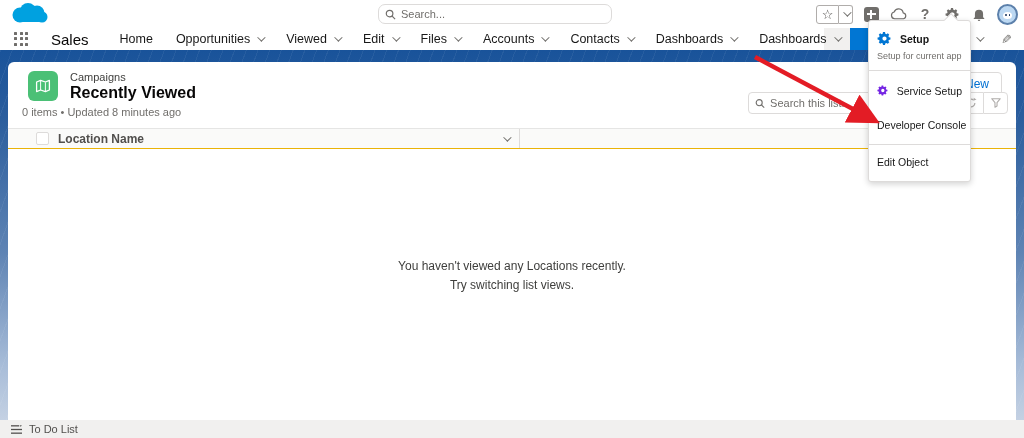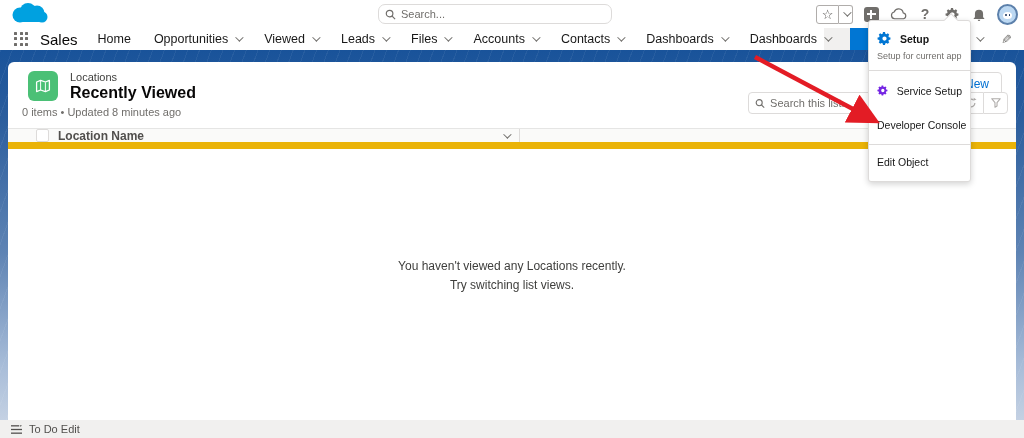--- a/index.html
+++ b/index.html
@@ -28,21 +28,21 @@
   .plus-box::after { top:3px; bottom:3px; left:6.5px; width:2px; }
   .help-glyph { font-size:14px; font-weight:bold; color:#706e6b; }
   .avatar { width:21px; height:21px; border-radius:50%; background:#bcd8f2; border:2px solid #5c80ab;
     overflow:hidden; position:relative; }
   .avatar .astro-face { position:absolute; left:4px; top:6px; width:9px; height:7px; background:#fff; border-radius:50%; }
   .avatar .astro-face::before, .avatar .astro-face::after { content:""; position:absolute; top:2px; width:1.5px; height:2.5px; background:#16325c; border-radius:1px; }
   .avatar .astro-face::before { left:2px; } .avatar .astro-face::after { right:2px; }
 
   
   .nav-bar { position:absolute; top:28px; left:0; width:824px; height:22px; background:#fff;
-    display:flex; align-items:center; padding-left:14px; z-index:10; }
+    display:flex; align-items:center; padding-left:14px; z-index:10;gap:11px; }
   .waffle { width:15px; height:15px; display:grid; grid-template-columns:repeat(3,3px);
     grid-template-rows:repeat(3,3px); gap:2.5px; margin-right:12px; }
   .waffle i { background:#706e6b; border-radius:0.5px; }
   .app-name { font-size:15px; color:#080707; margin-right:20px; }
   .nav-tabs { display:flex; align-items:center; gap:23px; }
   .nav-tab { display:flex; align-items:center; gap:7px; font-size:12.5px; color:#181818; white-space:nowrap; }
   .chev { width:6px; height:6px; border-right:1.2px solid #706e6b; border-bottom:1.2px solid #706e6b;
     transform:rotate(45deg) translateY(-2px); display:inline-block; }
   .selected-tab { position:absolute; left:850px; top:28px; width:120px; height:22px; background:#0176d3; z-index:11; }
   .nav-right { position:absolute; right:0; top:28px; height:22px; width:54px; background:#fff; z-index:12;
@@ -73,21 +73,21 @@
   .list-search input { border:none; outline:none; width:100%; font-size:11px; color:#3e3e3c;
     font-family:"Liberation Sans", sans-serif; }
   .list-search input::placeholder { color:#706e6b; }
   .btn-group { position:absolute; right:8px; top:30px; display:flex; }
   .lbtn { width:25px; height:22px; border:1px solid #dddbda; background:#fff; display:flex;
     align-items:center; justify-content:center; color:#b0adab; }
   .lbtn:first-child { border-radius:4px 0 0 4px; border-right:none; }
   .lbtn:last-child { border-radius:0 4px 4px 0; }
 
   .table-header { display:flex; height:21px; margin-top:8px; background:#fafaf9;
-    border-top:1px solid #e5e5e4; border-bottom:7px solid #eab308; align-items:center;
+    border-top:1px solid #e5e5e4; border-bottom:1px solid #eab308; align-items:center;
     font-size:12px; font-weight:bold; color:#514f4d; }
   .th-check { width:44px; display:flex; align-items:center; padding-left:28px; align-self:stretch; }
   .checkbox { width:13px; height:13px; border:1px solid #dddbda; border-radius:2px; background:#fff; }
   .th-cell { display:flex; align-items:center; align-self:stretch; padding-left:6px;
     border-right:1px solid #dddbda; }
   .th-cell .sortchev { margin-left:auto; margin-right:10px; }
   .th-name { width:468px; } .th-type { width:468px; } .th-stub { width:28px; border-right:none; }
 
   .rows-empty { padding-top:108px; text-align:center; font-size:12px; color:#3e3e3c; line-height:19px; }
 
@@ -185,21 +185,21 @@
       </span>
     <span class="nav-tab">
         <span>Opportunities</span>
         <span class="chev"></span>
       </span>
     <span class="nav-tab">
         <span>Viewed</span>
         <span class="chev"></span>
       </span>
     <span class="nav-tab">
-        <span>Leads</span>
+        <span>Edit</span>
         <span class="chev"></span>
       </span>
     <span class="nav-tab">
         <span>Files</span>
         <span class="chev"></span>
       </span>
     <span class="nav-tab">
         <span>Accounts</span>
         <span class="chev"></span>
       </span>
@@ -238,21 +238,21 @@
   <div class="card">
     <div class="list-header">
       <div class="obj-icon">
         <svg width="16" height="16" viewBox="0 0 20 20">
           <path d="M2 5l5-2 6 2 5-2v12l-5 2-6-2-5 2z" fill="none" stroke="#fff" stroke-width="1.6" stroke-linejoin="round"></path>
           <line x1="7" y1="3.5" x2="7" y2="15" stroke="#fff" stroke-width="1.2"></line>
           <line x1="13" y1="5.5" x2="13" y2="17" stroke="#fff" stroke-width="1.2"></line>
         </svg>
       </div>
       <div class="titles">
-        <div class="obj-label">Locations</div>
+        <div class="obj-label">Campaigns</div>
         <div class="view-name">Recently Viewed</div>
       </div>
       <div class="meta">0 items • Updated 8 minutes ago</div>
       <div class="new-btn">New</div>
       <div class="list-search">
         <svg width="11" height="11" viewBox="0 0 12 12">
           <circle cx="5" cy="5" r="3.6" fill="none" stroke="#706e6b" stroke-width="1.3"></circle>
           <line x1="7.8" y1="7.8" x2="11" y2="11" stroke="#706e6b" stroke-width="1.3"></line>
         </svg>
         <input type="text" placeholder="Search this list..." style="">
@@ -320,14 +320,14 @@
   <line x1="15" y1="9" x2="128" y2="69" stroke="#e31c25" stroke-width="4.5" marker-end="url(#ah)"></line>
 </svg>
 
 <div class="footer">
   <svg width="13" height="11" viewBox="0 0 14 12">
     <line x1="1" y1="2" x2="10" y2="2" stroke="#514f4d" stroke-width="1.4"></line>
     <line x1="1" y1="6" x2="13" y2="6" stroke="#514f4d" stroke-width="1.4"></line>
     <line x1="1" y1="10" x2="13" y2="10" stroke="#514f4d" stroke-width="1.4"></line>
     <path d="M11 1l2 1-2 1z" fill="#514f4d"></path>
   </svg>
-  <span class="footer-label">To Do Edit</span>
+  <span class="footer-label">To Do List</span>
 </div>
 
 </body></html>

